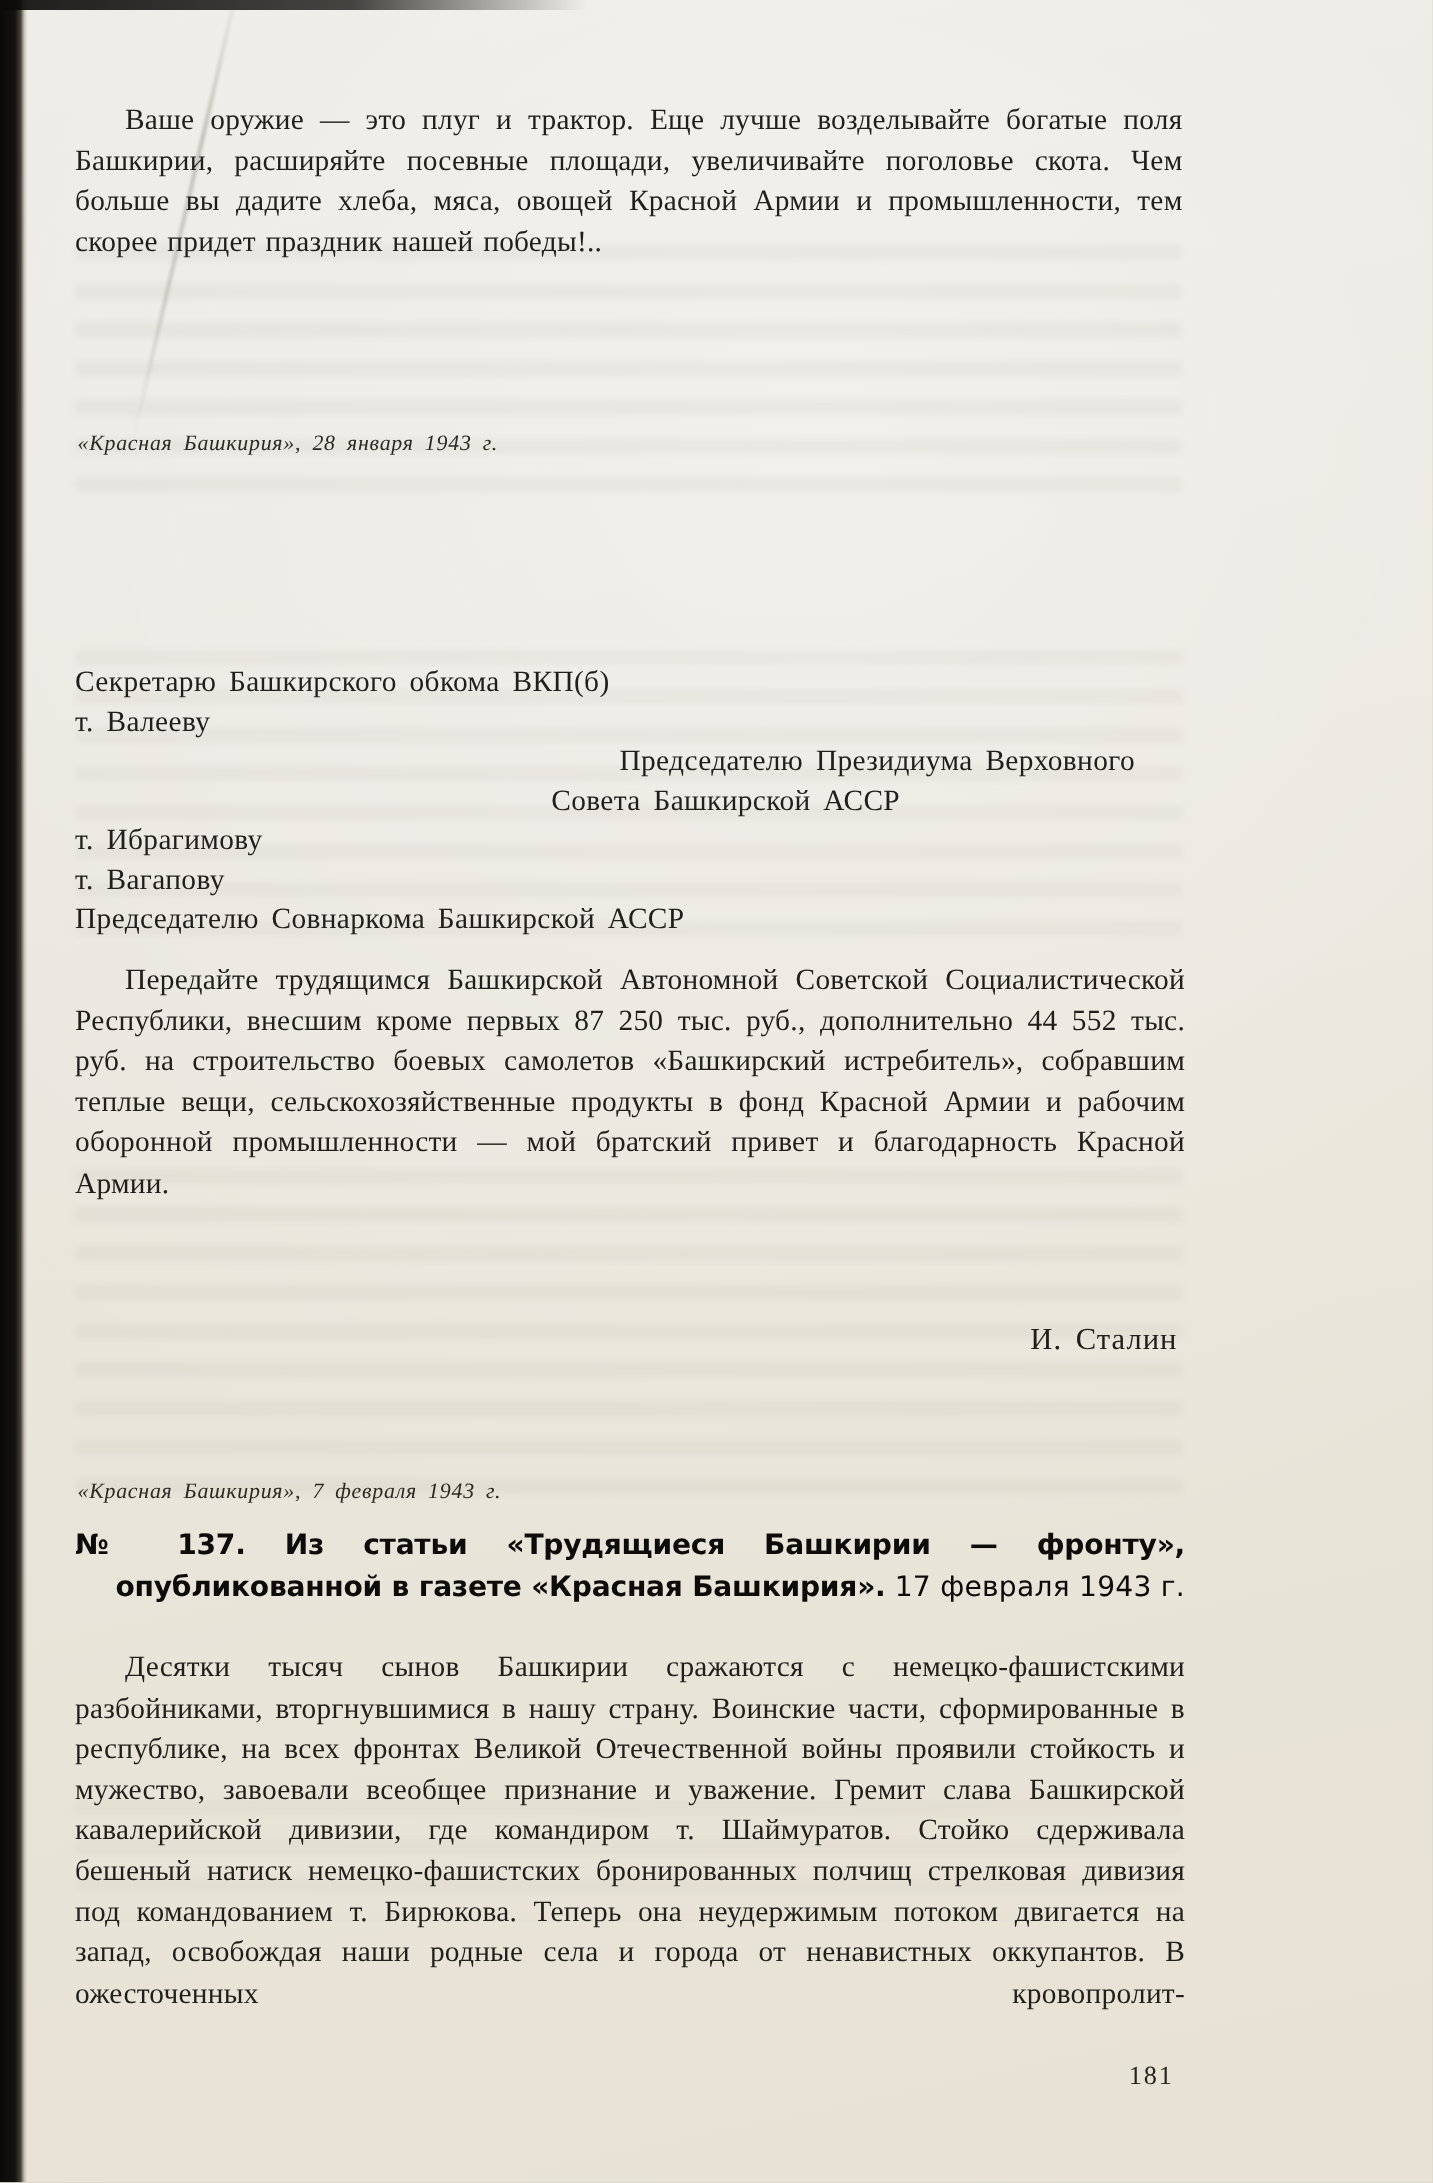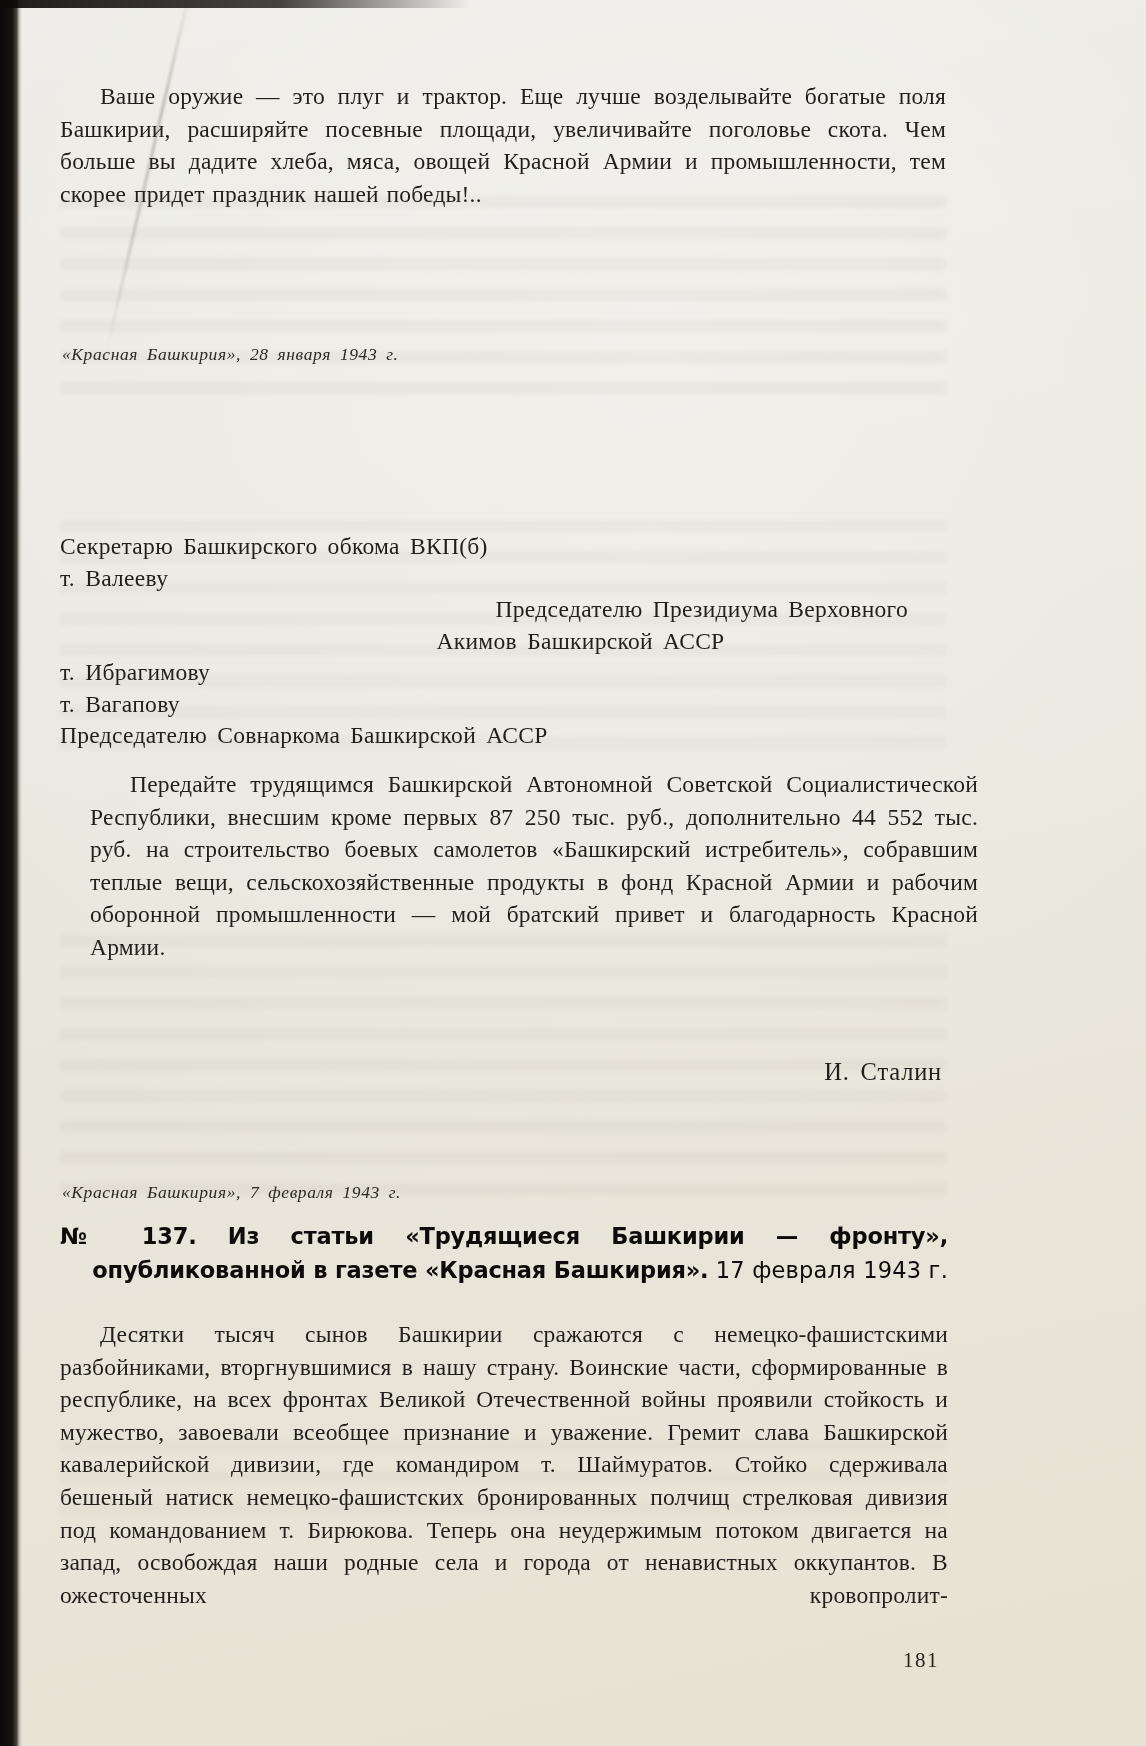--- a/index.html
+++ b/index.html
@@ -49,21 +49,21 @@
   .body-text {
     position: absolute;
     margin: 0;
     font-size: 23.5px; line-height: 32.6px;
     color: #211f1b;
     text-align: justify;
     letter-spacing: 0.2px; word-spacing: 1.6px;
   }
   .indent { text-indent: 40px; }
   .p1   { left: 60px; top: 80px;  width: 886px; }
-  .b136 { left: 60px; top: 768px; width: 888px; margin-left: 30px; }
+  .b136 { left: 60px; top: 768px; width: 888px; }
   .b137 { left: 60px; top: 1318px; width: 888px; text-align-last: justify; }
 
   .sig-block {
     position: absolute; left: 404px; top: 243px; width: 540px;
     font-size: 23.5px; line-height: 33.5px; color: #211f1b;
     letter-spacing: 0.3px; word-spacing: 3px;
   }
   .citation {
     position: absolute;
     font-style: italic; font-size: 17.5px; color: #2b2922;
@@ -122,21 +122,21 @@
     <p class="body-text indent p1">Ваше оружие — это плуг и трактор. Еще лучше возделывайте богатые поля Башкирии, расширяйте посевные площади, увеличивайте поголовье скота. Чем больше вы дадите хлеба, мяса, овощей Красной Армии и промышленности, тем скорее придет праздник нашей победы!..</p>
 
 
     <div class="citation c1">«Красная Башкирия», 28 января 1943 г.</div>
 
 
     <div class="addr-block">
       <div class="addr-right">Секретарю Башкирского обкома ВКП(б)</div>
       <div class="addr-right">т. Валееву</div>
       <div class="addr-right-pad">Председателю Президиума Верховного</div>
-      <div class="addr-center">Акимов Башкирской АССР</div>
+      <div class="addr-center">Совета Башкирской АССР</div>
       <div class="addr-right">т. Ибрагимову</div>
       <div class="addr-right">т. Вагапову</div>
       <div class="addr-right">Председателю Совнаркома Башкирской АССР</div>
     </div>
 
     <p class="body-text indent b136">Передайте трудящимся Башкирской Автономной Советской Социалистической Республики, внесшим кроме первых 87 250 тыс. руб., дополнительно 44 552 тыс. руб. на строительство боевых самолетов «Башкирский истребитель», собравшим теплые вещи, сельскохозяйственные продукты в фонд Красной Армии и рабочим оборонной промышленности — мой братский привет и благодарность Красной Армии.</p>
 
     <div class="stalin">И. Сталин</div>
 
     <div class="citation c2">«Красная Башкирия», 7 февраля 1943 г.</div>

